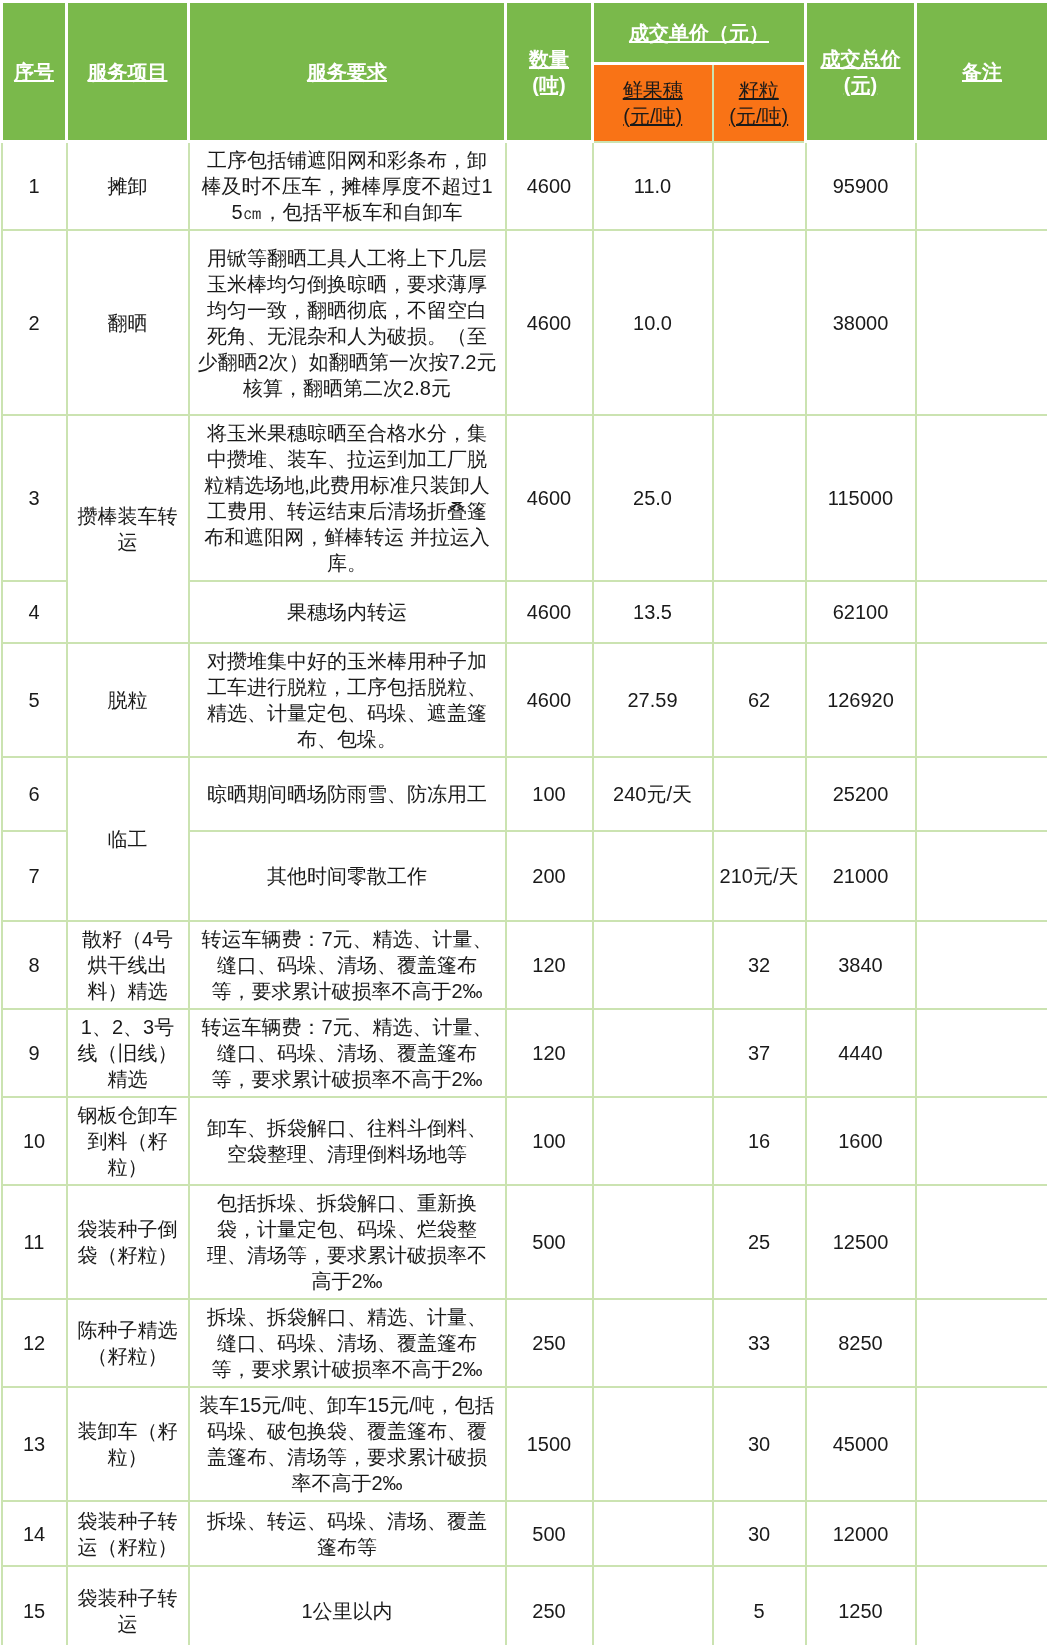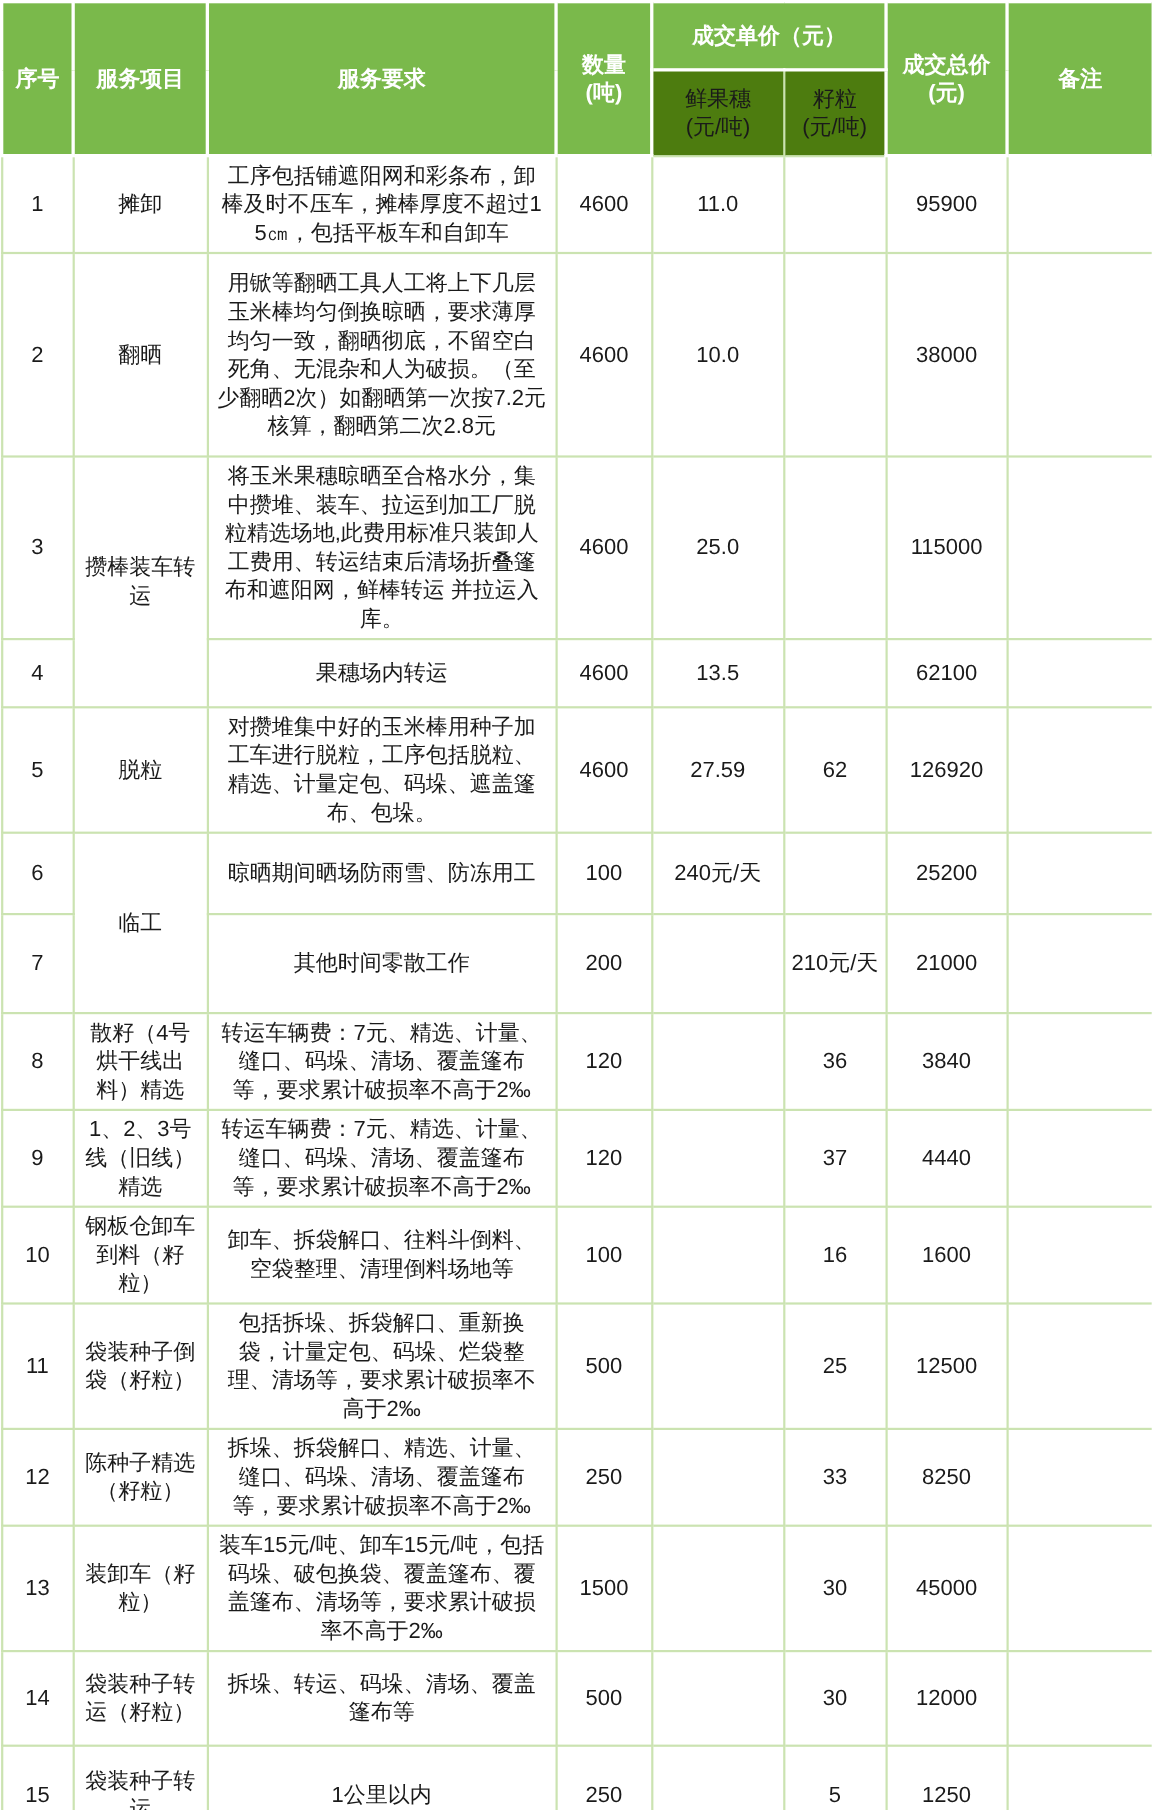--- a/index.html
+++ b/index.html
@@ -23,23 +23,24 @@
   
   thead th{
     background:var(--green);
     color:#ffffff;
     font-weight:bold;
     font-size:20px;
     line-height:1.3;
     vertical-align:middle;
     border:3px solid #ffffff;
     padding:2px;
+    text-decoration:underline;
   }
   thead th.sub{
-    background:#4d7c0f;
+    background:#f97316;
     color:var(--ink);
     font-weight:normal;
     font-size:20px;
     border:2px solid var(--grid);
   }
   .pre{white-space:pre-line;}
   
   tbody td{
     border:2px solid var(--grid);
     text-align:center;
@@ -152,21 +153,21 @@
       <td>210元/天</td>
       <td>21000</td>
       <td></td>
     </tr>
     <tr style="height:88px">
       <td>8</td>
       <td>散籽（4号烘干线出料）精选</td>
       <td class="req">转运车辆费：7元、精选、计量、缝口、码垛、清场、覆盖篷布等，要求累计破损率不高于2‰</td>
       <td>120</td>
       <td></td>
-      <td>36</td>
+      <td>32</td>
       <td>3840</td>
       <td></td>
     </tr>
     <tr style="height:84px">
       <td>9</td>
       <td>1、2、3号线（旧线）精选</td>
       <td class="req">转运车辆费：7元、精选、计量、缝口、码垛、清场、覆盖篷布等，要求累计破损率不高于2‰</td>
       <td>120</td>
       <td></td>
       <td>37</td>
@@ -206,21 +207,21 @@
     <tr style="height:105px">
       <td>13</td>
       <td>装卸车（籽粒）</td>
       <td class="req">装车15元/吨、卸车15元/吨，包括码垛、破包换袋、覆盖篷布、覆盖篷布、清场等，要求累计破损率不高于2‰</td>
       <td>1500</td>
       <td></td>
       <td>30</td>
       <td>45000</td>
       <td></td>
     </tr>
-    <tr style="height:86px">
+    <tr style="height:65px">
       <td>14</td>
       <td>袋装种子转运（籽粒）</td>
       <td class="req">拆垛、转运、码垛、清场、覆盖篷布等</td>
       <td>500</td>
       <td></td>
       <td>30</td>
       <td>12000</td>
       <td></td>
     </tr>
     <tr style="height:92px">

